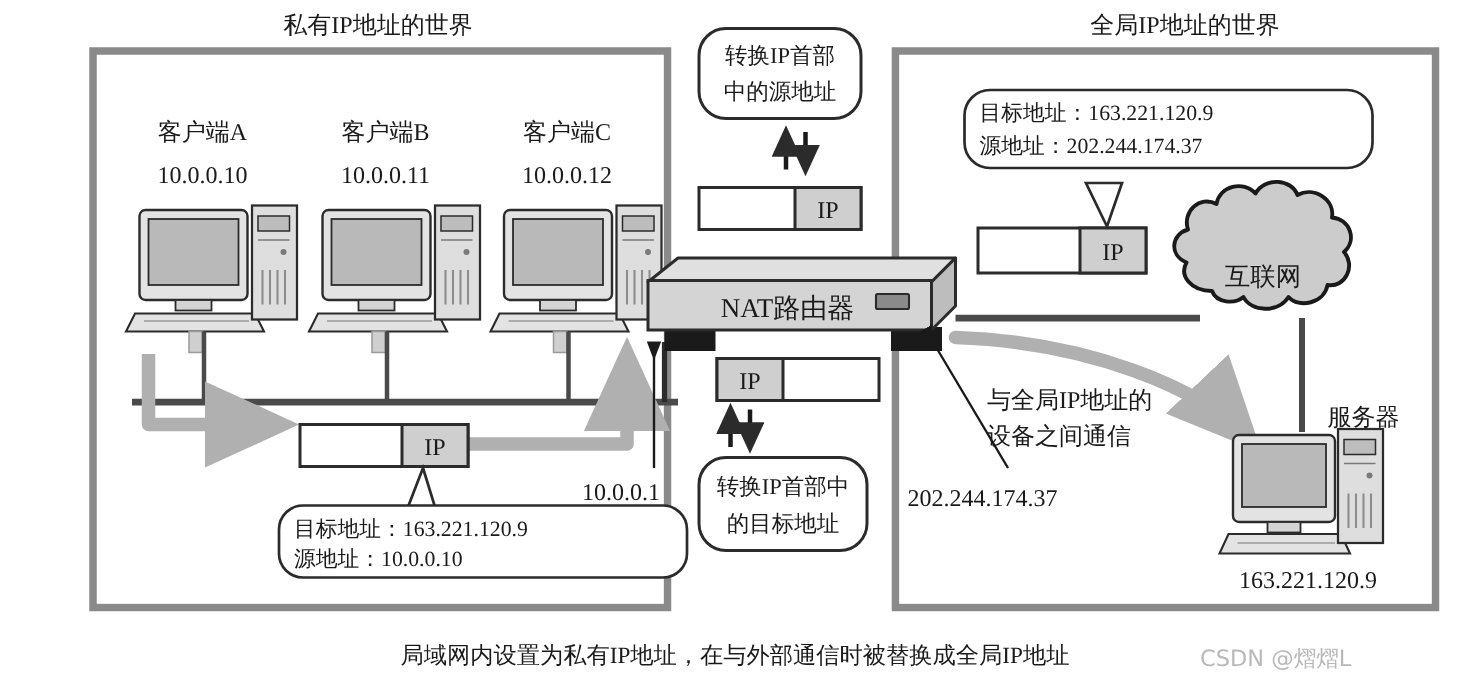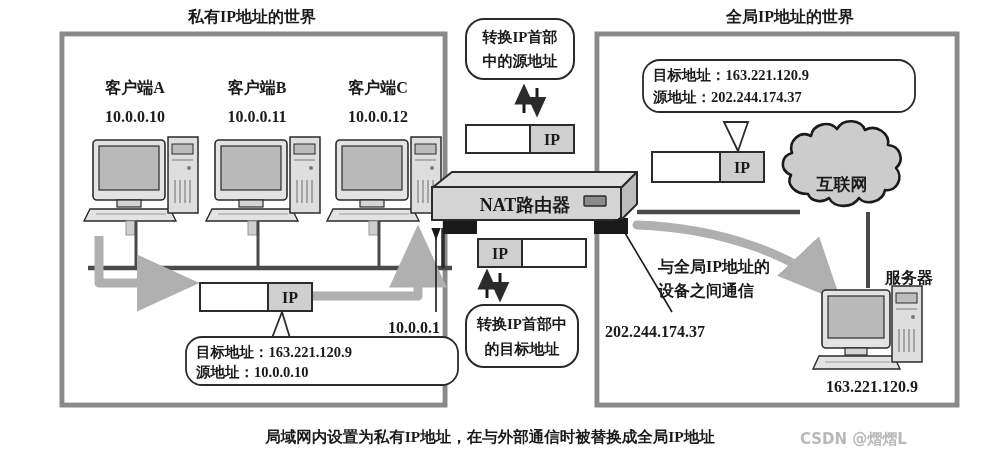--- a/index.html
+++ b/index.html
@@ -7,21 +7,20 @@
     padding: 0;
     background: #ffffff;
   }
   #page {
     position: relative;
     width: 983px;
     height: 461px;
     background: #ffffff;
     font-family: "Liberation Serif", "DejaVu Serif", serif;
     overflow: hidden;
-    font-weight: bold;
   }
   svg.diagram {
     position: absolute;
     left: 0;
     top: 0;
     width: 983px;
     height: 461px;
   }
   .cn {
     font-family: "DejaVu Sans", "Liberation Sans", sans-serif;

